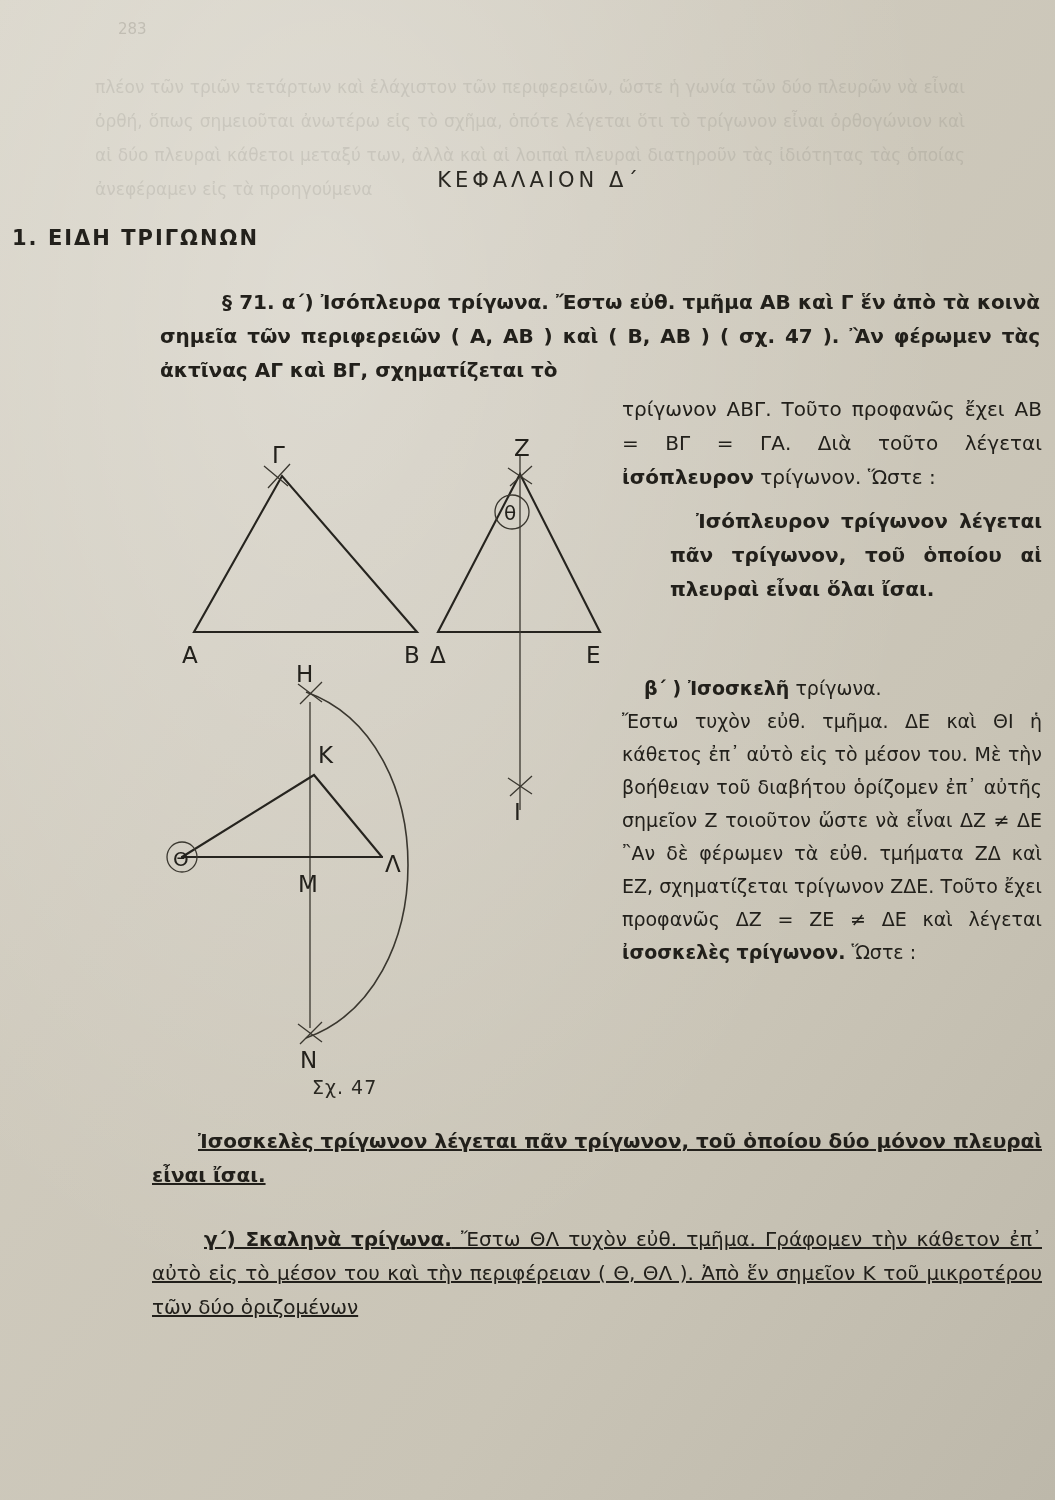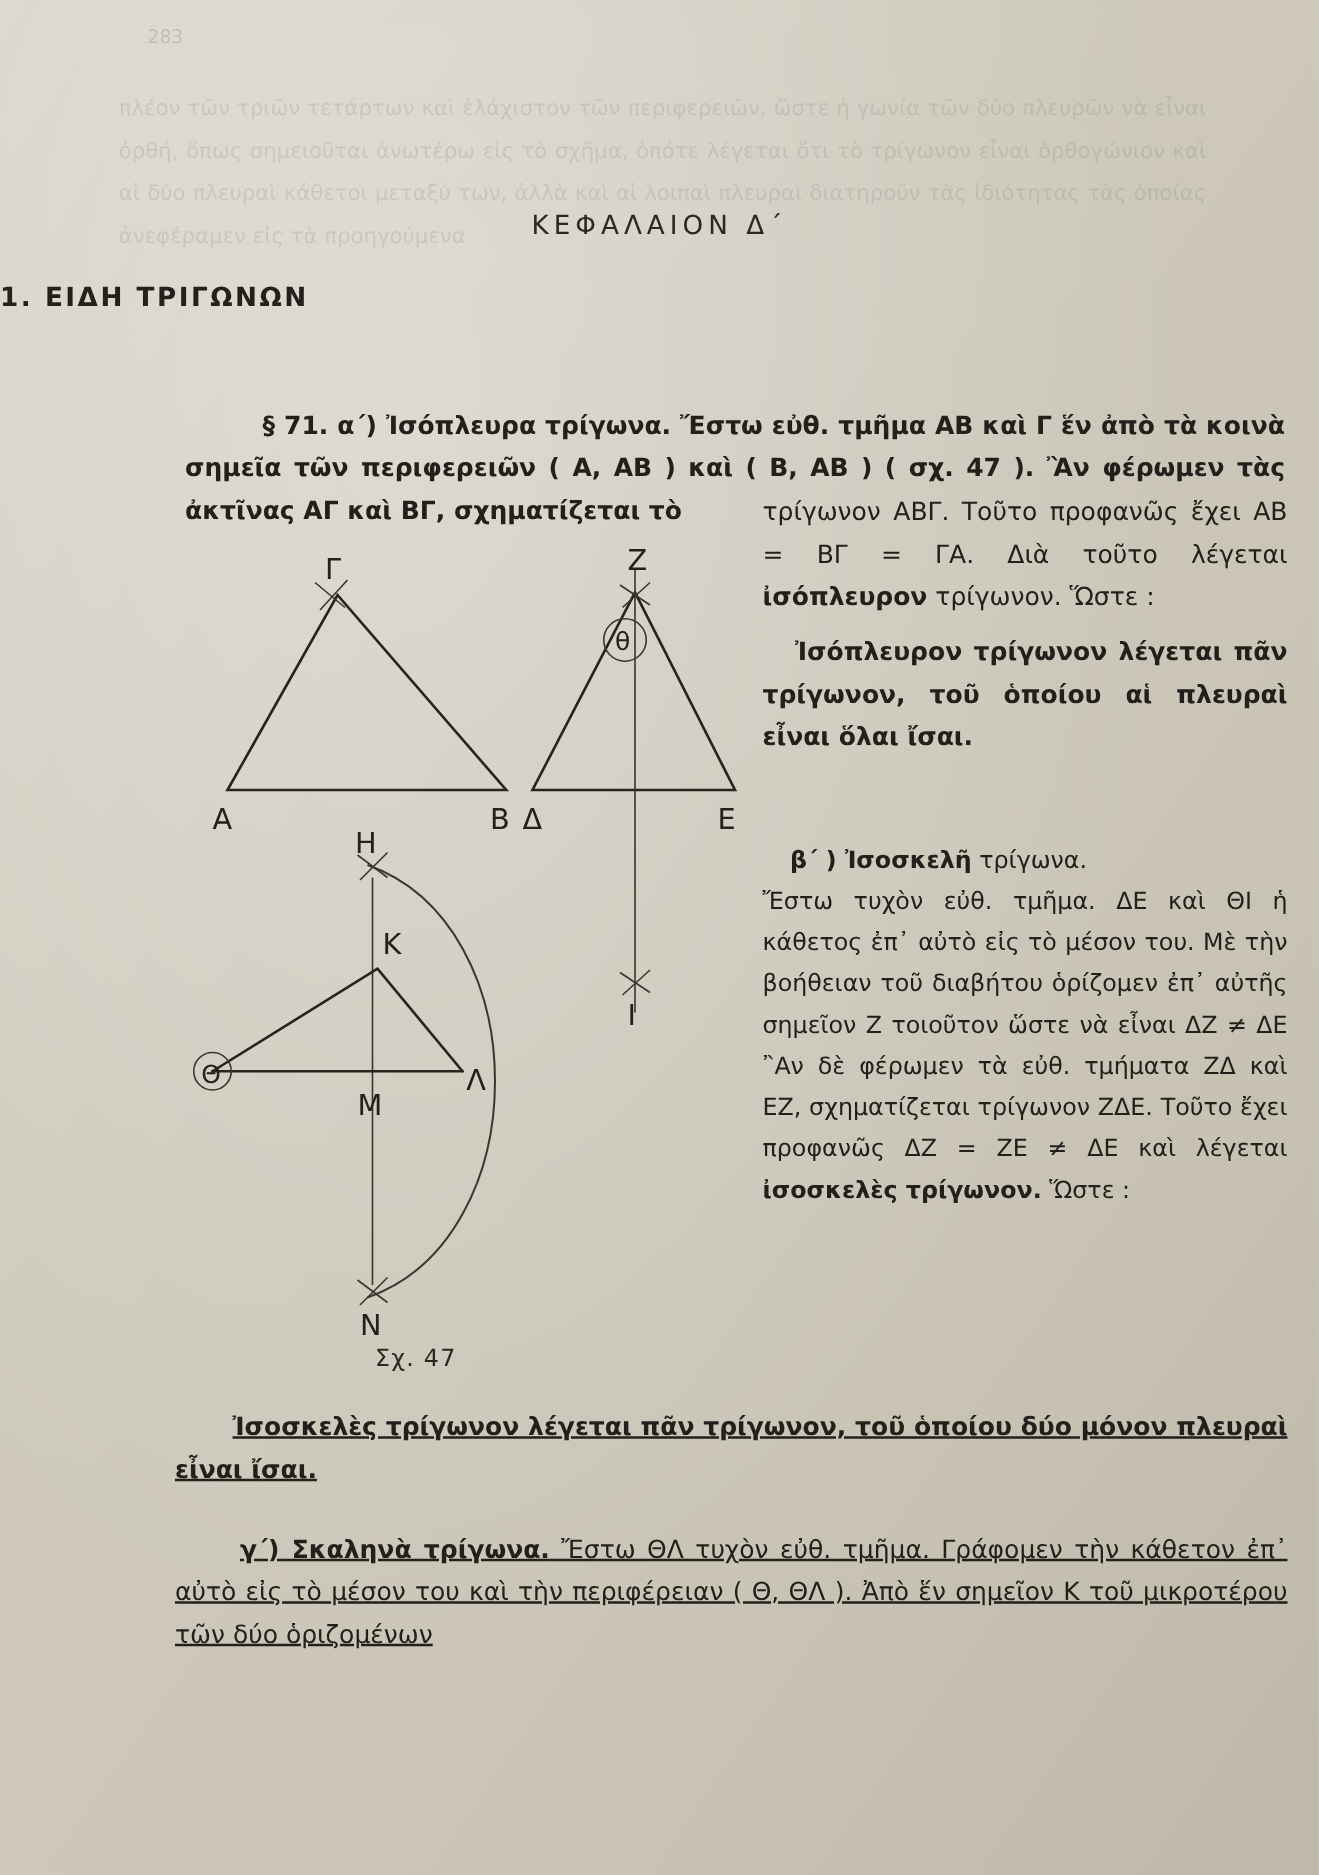--- a/index.html
+++ b/index.html
@@ -35,21 +35,21 @@
   }
   .ghost-num {
     position: absolute;
     left: 118px;
     top: 20px;
     font-size: 15px;
     color: rgba(95, 92, 84, 0.22);
   }
   .content {
     position: absolute;
-    left: 0;
+    left: 12px;
     top: 0;
     width: 1027px;
     height: 1500px;
     color: #23211c;
   }
   .chapter-head {
     position: absolute;
     left: 0;
     top: 168px;
     width: 1055px;
@@ -67,21 +67,20 @@
     font-weight: bold;
     letter-spacing: 2px;
     color: #23211c;
   }
   .para {
     position: absolute;
     font-size: 20px;
     line-height: 34px;
     color: #22201b;
     text-align: justify;
-    margin-top: 38px;
   }
   .para b, .bold {
     font-weight: bold;
   }
   .p1 {
     left: 148px;
     top: 285px;
     width: 880px;
   }
   .p1 .indent {
@@ -104,20 +103,21 @@
     left: 610px;
     top: 672px;
     width: 420px;
     font-size: 19px;
     line-height: 33px;
     text-align: justify;
     color: #22201b;
   }
   .defn {
     font-weight: bold;
+    margin-left: 48px;
   }
   .fig-caption {
     position: absolute;
     left: 300px;
     top: 1076px;
     font-size: 19px;
     color: #2a2822;
     letter-spacing: 1px;
   }
   .p-bottom-1 {

